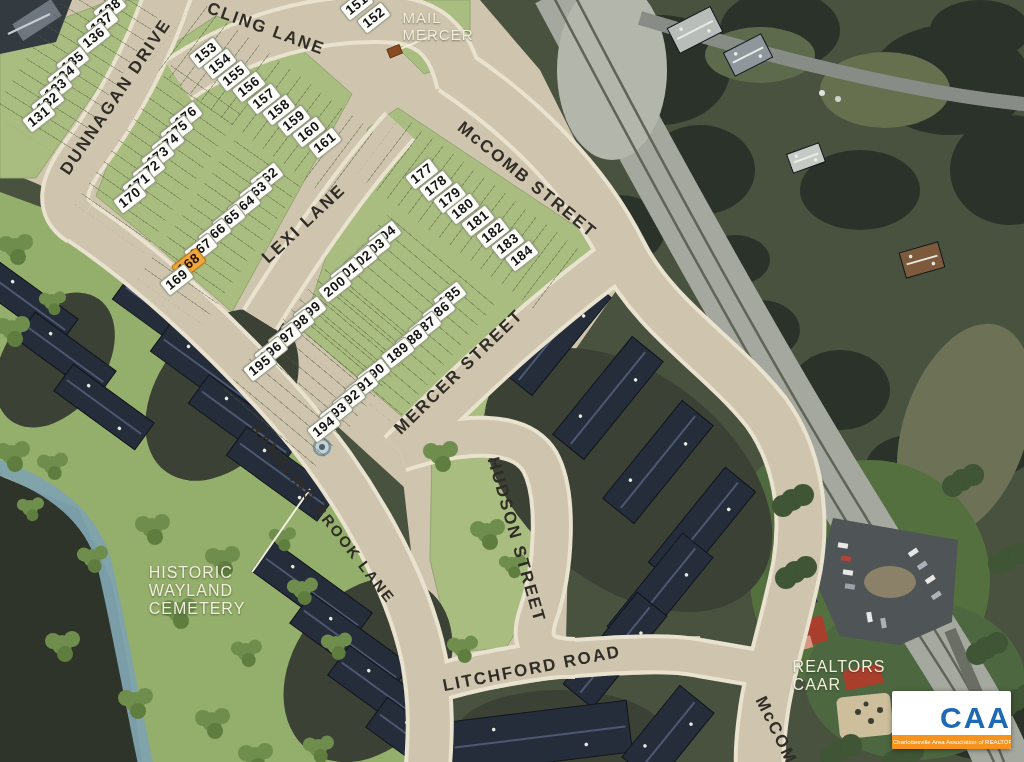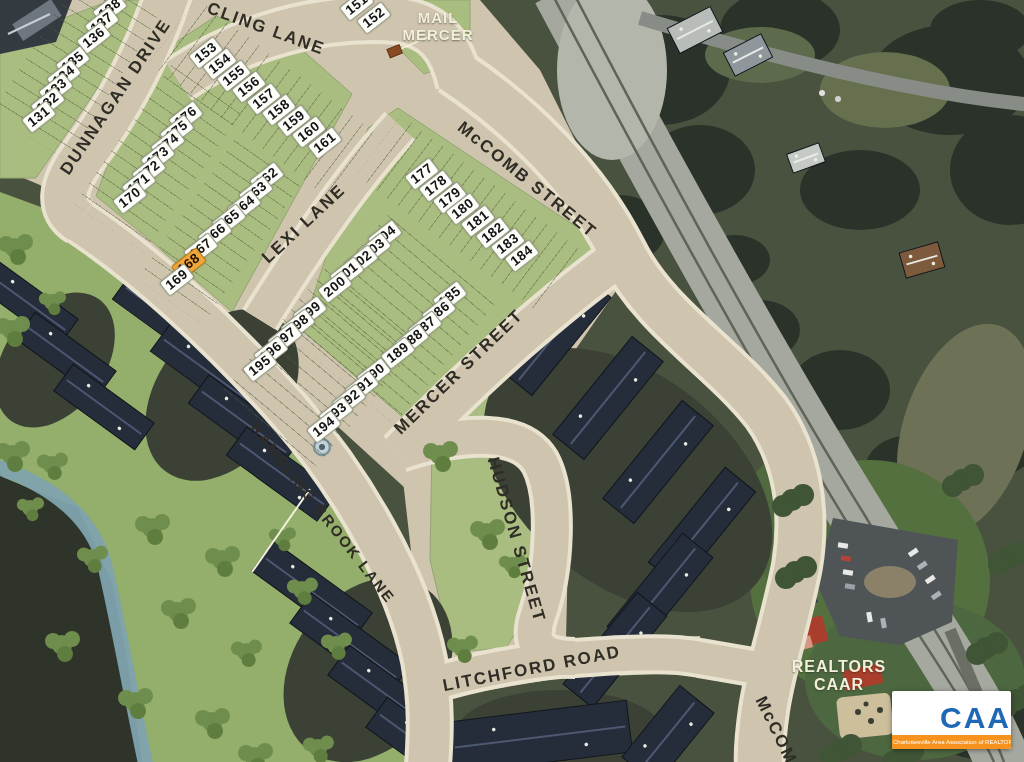--- a/index.html
+++ b/index.html
@@ -9,22 +9,22 @@
   .layer{position:absolute;left:0;top:0;width:100%;height:100%;pointer-events:none;}
   .stripes{position:absolute;opacity:.45;
     background:repeating-linear-gradient(90deg,rgba(0,0,0,0) 0 12px,rgba(80,92,58,.9) 12px 13px);}
   .lot{position:absolute;transform:translate(-50%,-50%) rotate(-38deg);
     background:#fdfdfa;color:#141414;font-weight:700;font-size:13.5px;line-height:1.2;
     padding:0 3px;border-radius:3px;border:1px solid #9aa089;letter-spacing:.5px;
     box-shadow:0 0 2px rgba(0,0,0,.25);}
   .lot.hl{background:#efa63d;border-color:#b97a14;color:#241300;}
   .street{position:absolute;transform:translate(-50%,-50%) rotate(var(--r));
     color:#2f2d26;font-weight:700;white-space:nowrap;letter-spacing:2px;}
-  .poi{position:absolute;transform:translate(-50%,-50%);color:#f2efdb;font-weight:700;
-    text-align:center;line-height:1.12;letter-spacing:1px;
+  .poi{position:absolute;transform:translate(-50%,-50%);color:#f2efdb;font-weight:400;
+    line-height:1.12;letter-spacing:1px;
     text-shadow:0 1px 2px rgba(35,42,25,.55);}
   .caar{position:absolute;right:13px;bottom:13px;width:119px;background:#fff;
     border-radius:2px;overflow:hidden;box-shadow:0 1px 5px rgba(0,0,0,.45);}
   .caar-text{color:#1d69b5;font-weight:700;font-size:30px;line-height:34px;
     text-align:center;letter-spacing:2px;padding-top:10px;margin-left:48px;}
   .caar-bar{background:#f6921e;color:#fff;font-size:6px;line-height:8px;text-align:center;
     padding:3px 1px;white-space:nowrap;overflow:hidden;}
 </style>
 </head>
 <body>
@@ -501,20 +501,25 @@
       <div class="street" style="left: 532px; top: 669px; font-size: 17px; --r: -11deg;">LITCHFORD ROAD</div>
       <div class="street" style="left: 323px; top: 513px; font-size: 15px; --r: 52deg;">RAMBLING BROOK LANE</div>
       <div class="street" style="left: 779px; top: 737px; font-size: 17px; --r: 64deg;">McCOMB</div>
     </div>
 
   <div class="layer" id="poi-layer">
       <div class="poi" style="left: 438px; top: 27px; font-size: 15px;">
         <div>MAIL</div>
         <div>MERCER</div>
       </div>
+      <div class="poi" style="left: 197px; top: 591px; font-size: 16px;">
+        <div>HISTORIC</div>
+        <div>WAYLAND</div>
+        <div>CEMETERY</div>
+      </div>
       <div class="poi" style="left: 839px; top: 676px; font-size: 16px;">
         <div>REALTORS</div>
         <div>CAAR</div>
       </div>
     </div>
 
   <div class="caar">
     <div class="caar-text">CAAR</div>
     <div class="caar-bar">Charlottesville Area Association of REALTORS®</div>
   </div>

